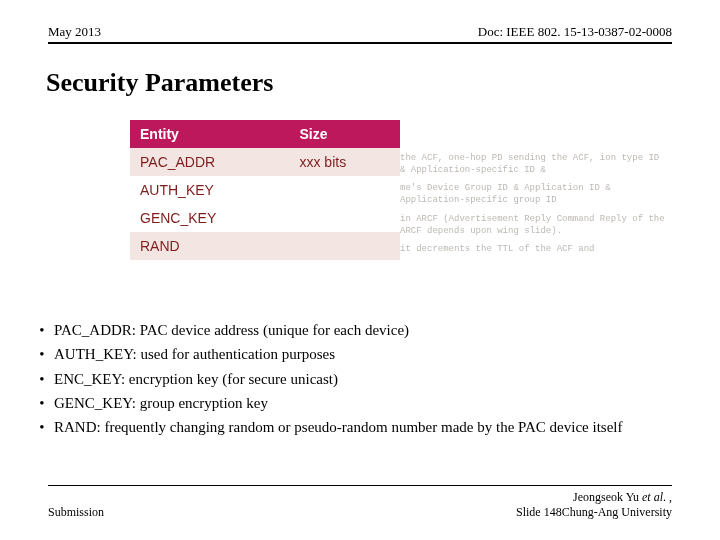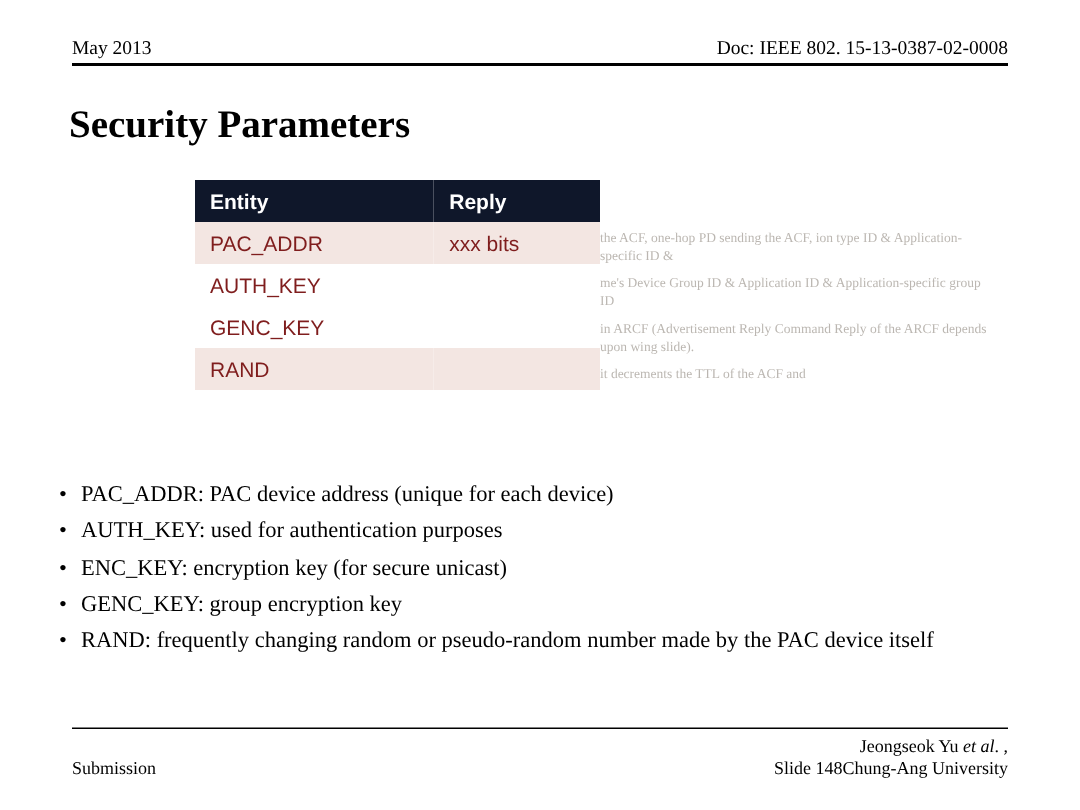--- a/index.html
+++ b/index.html
@@ -3,25 +3,25 @@
 <meta charset="utf-8">
 <style>
   * { box-sizing: border-box; margin: 0; padding: 0; }
   html, body { width: 720px; height: 540px; background: #fff; font-family: "Times New Roman", serif; color: #000; }
   .slide { position: relative; width: 720px; height: 540px; }
   .hdr { position: absolute; top: 24px; left: 48px; right: 48px; display: flex; justify-content: space-between; font-size: 13px; font-weight: normal; }
   .hdr-rule { position: absolute; top: 42px; left: 48px; right: 48px; height: 2px; background: #000; }
   .title { position: absolute; top: 68px; left: 46px; font-size: 26px; font-weight: bold; }
   .tbl-wrap { position: absolute; top: 120px; left: 130px; width: 270px; }
   .tbl { width: 100%; border-collapse: collapse; font-family: Arial, sans-serif; font-size: 14px; }
-  .tbl th { background: #0f172a; color: #fff; text-align: left; font-weight: bold; padding: 6px 10px; }
+  .tbl th { background: #be185d; color: #fff; text-align: left; font-weight: bold; padding: 6px 10px; }
   .tbl td { padding: 6px 10px; color: #7f1d1d; }
   .tbl tr.odd td { background: #f3e6e2; }
   .tbl tr.even td { background: #fff; }
-  .ghost { position: absolute; top: 152px; left: 400px; width: 265px; font-family: Liberation Serif, serif; font-size: 9px; line-height: 1.35; color: #6a6054; opacity: 0.45; }
+  .ghost { position: absolute; top: 152px; left: 400px; width: 265px; font-family: Liberation Mono, monospace; font-size: 9px; line-height: 1.35; color: #6a6054; opacity: 0.45; }
   .ghost p { margin-bottom: 6px; }
   .bullets { position: absolute; top: 320px; left: 30px; right: 48px; font-size: 15px; font-family: "Times New Roman", serif; }
   .bullets li { list-style: none; display: flex; align-items: flex-start; margin-bottom: 4px; line-height: 1.35; }
   .bullets .dot { width: 24px; text-align: center; font-size: 15px; }
   .bullets .txt { flex: 1; font-family: Liberation Serif, serif; }
   .ftr-rule { position: absolute; bottom: 54px; left: 48px; right: 48px; height: 1.5px; background: #000; }
   .ftr { position: absolute; bottom: 20px; left: 48px; right: 48px; display: flex; justify-content: space-between; align-items: flex-end; font-size: 12px; }
   .ftr .mid { text-align: right; flex: 1; }
   .ftr .right { text-align: right; }
   .it { font-style: italic; }
@@ -37,21 +37,21 @@
   </div>
   <div class="hdr-rule"></div>
 
   <div class="title">Security Parameters</div>
 
   <div class="tbl-wrap">
     <table class="tbl">
       <tbody>
           <tr>
         <th>Entity</th>
-        <th>Reply</th>
+        <th>Size</th>
       </tr>
       <tr class="odd">
         <td>PAC_ADDR</td>
         <td>xxx bits</td>
       </tr>
       <tr class="even">
         <td>AUTH_KEY</td>
         <td></td>
       </tr>
       <tr class="even">

